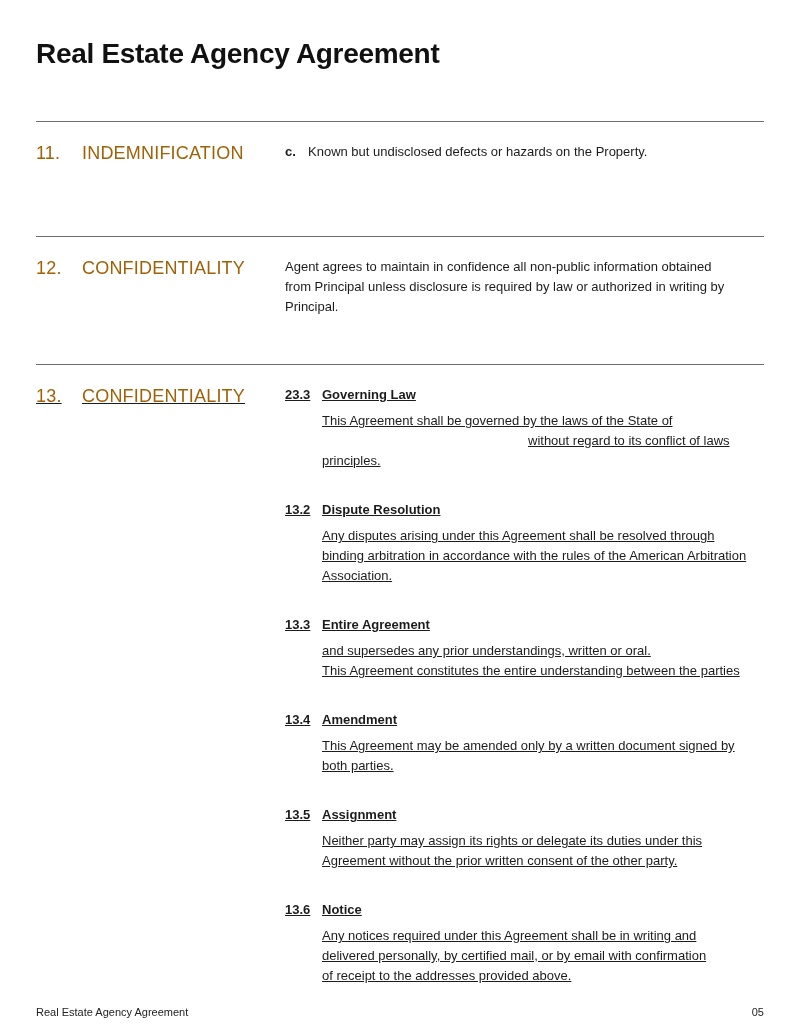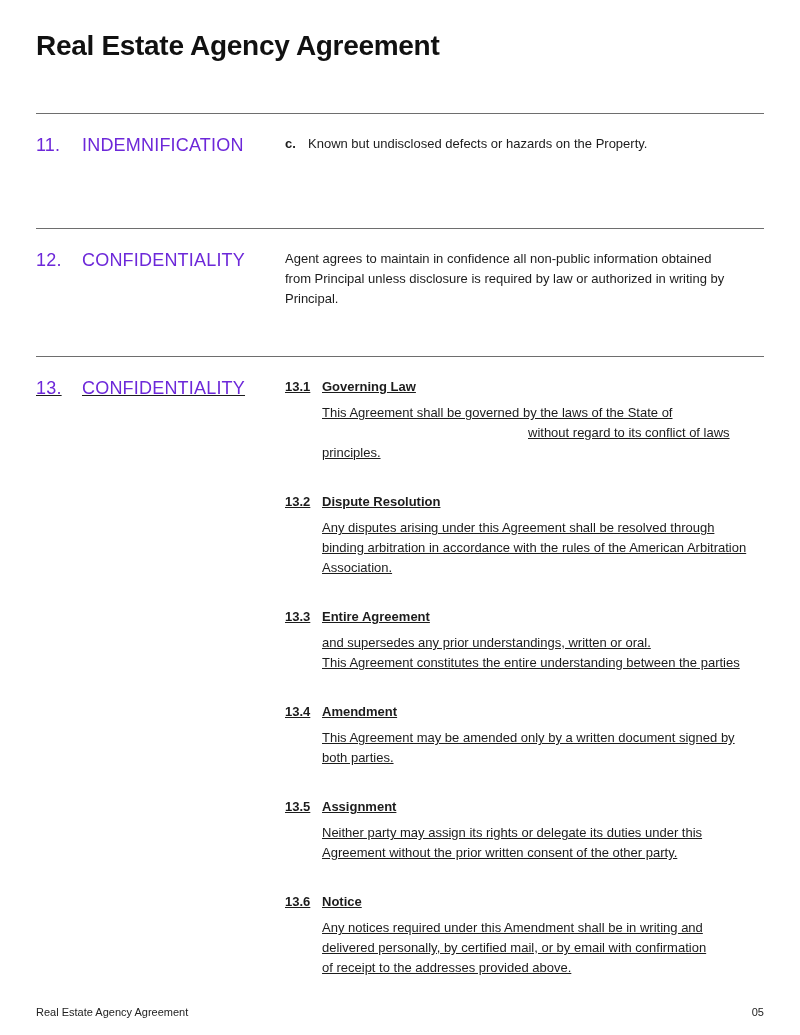--- a/index.html
+++ b/index.html
@@ -11,21 +11,21 @@
     width: 800px;
     height: 1035px;
     position: relative;
     overflow: hidden;
     font-family: "Liberation Sans", sans-serif;
     color: #1c1c1c;
   }
   .page {
     position: absolute;
     inset: 0;
-    padding: 0 36px;
+    padding: 8px 36px;
     box-sizing: border-box;
     border-radius: 25px;
   }
   .doc-title {
     margin: 0;
     padding-top: 29px;
     font-size: 28px;
     line-height: 34px;
     font-weight: 700;
     letter-spacing: -0.3px;
@@ -46,21 +46,21 @@
   .sec-12 { padding-top: 20px; padding-bottom: 47px; justify-content: flex-end; }
   .sec-13 { padding-top: 20px; padding-bottom: 28px; text-decoration: underline; }
 
   .sec-left {
     flex: 0 0 249px;
     display: flex;
     font-size: 18px;
     line-height: 22px;
     font-weight: 500;
     letter-spacing: 0.2px;
-    color: #6d28d9;
+    color: #a16207;
   }
   .sec-num { width: 46px; flex: 0 0 46px; }
 
   .sec-right {
     flex: 1;
     font-size: 13px;
     line-height: 20px;
     color: #1c1c1c;
   }
 
@@ -141,21 +141,21 @@
 
   <section class="sec sec-13">
     <div class="sec-left">
       <span class="sec-num">13.</span>
       <span class="sec-title">CONFIDENTIALITY</span>
     </div>
     <div class="sec-right">
 
       <div class="sub">
         <div class="sub-head">
-          <span class="sub-num">13.1</span>
+          <span class="sub-num">23.3</span>
           <span class="sub-title">Governing Law</span>
         </div>
         <div class="sub-body">
           <div class="p-line">This Agreement shall be governed by the laws of the State of</div>
           <div class="p-line"><span class="blank-gap"></span><span>without regard to its conflict of laws</span></div>
           <div class="p-line">principles.</div>
         </div>
       </div>
 
       <div class="sub">
@@ -202,21 +202,21 @@
           <div class="p-line">Agreement without the prior written consent of the other party.</div>
         </div>
       </div>
 
       <div class="sub">
         <div class="sub-head">
           <span class="sub-num">13.6</span>
           <span class="sub-title">Notice</span>
         </div>
         <div class="sub-body">
-          <div class="p-line">Any notices required under this Amendment shall be in writing and</div>
+          <div class="p-line">Any notices required under this Agreement shall be in writing and</div>
           <div class="p-line">delivered personally, by certified mail, or by email with confirmation</div>
           <div class="p-line">of receipt to the addresses provided above.</div>
         </div>
       </div>
 
     </div>
   </section>
 
   <div class="footer">
     <span>Real Estate Agency Agreement</span>

